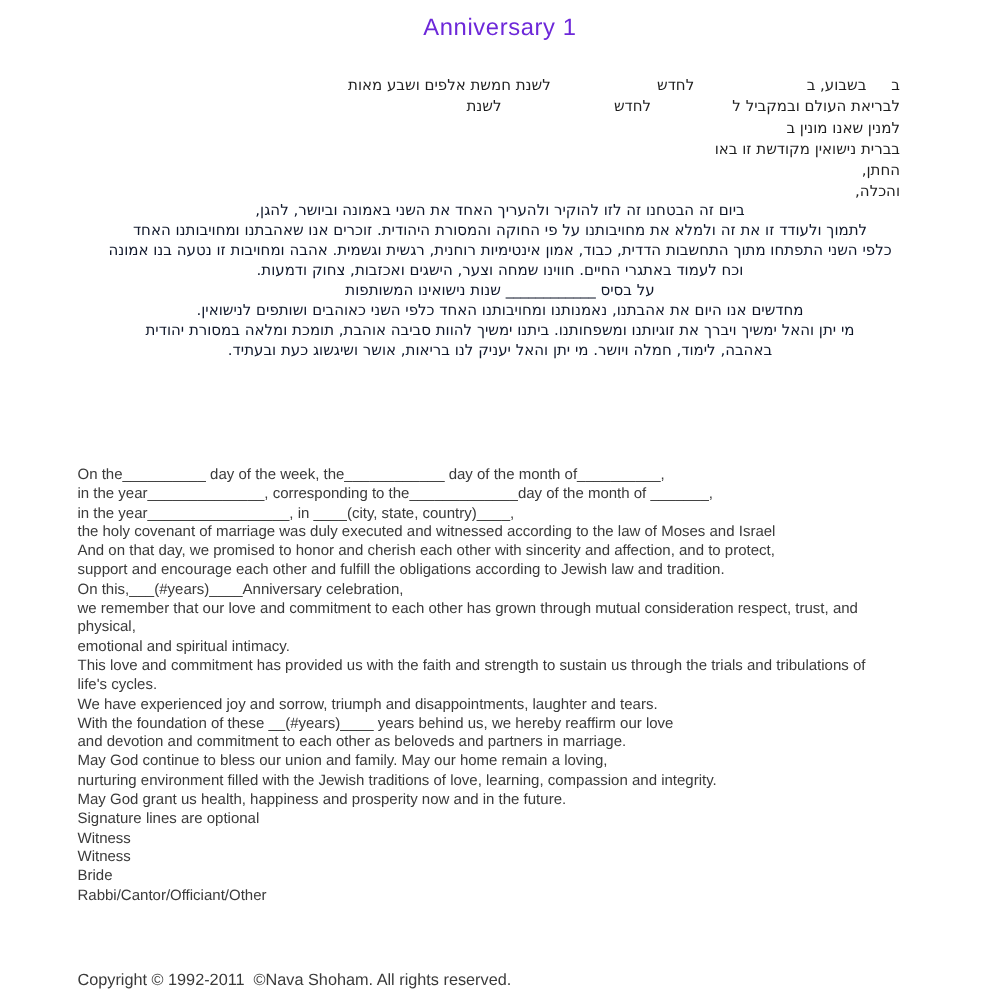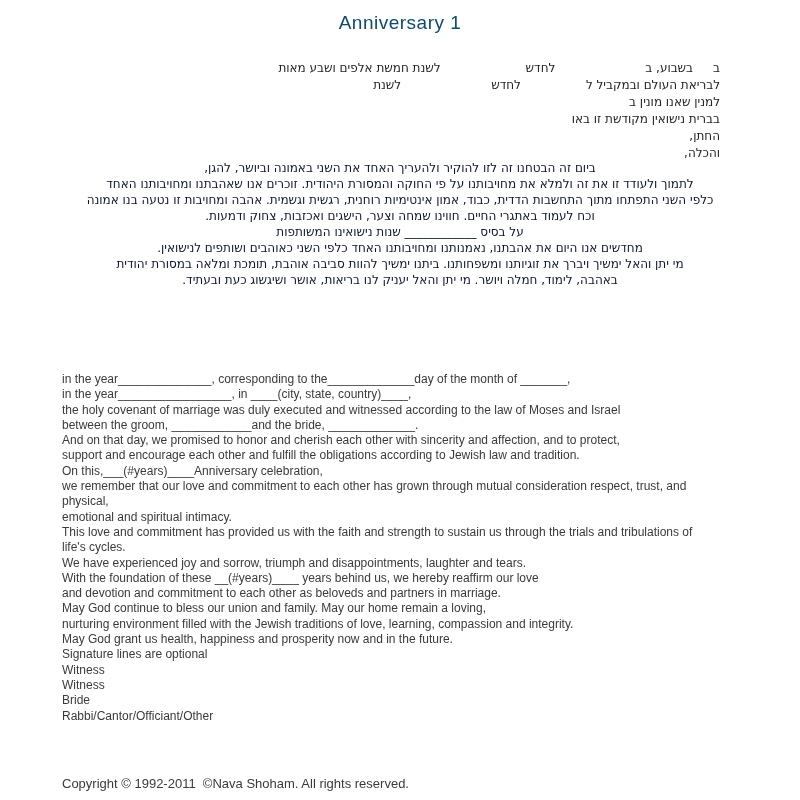--- a/index.html
+++ b/index.html
@@ -5,21 +5,21 @@
   html,body{margin:0;padding:0;}
   body{
     width:800px;height:800px;background:#ffffff;
     font-family:"Liberation Sans",sans-serif;
     -webkit-font-smoothing:antialiased;
   }
   .page{position:relative;width:800px;height:800px;background:#ffffff;overflow:hidden;}
 
   .title{
     position:absolute;top:12px;left:0;width:100%;
-    text-align:center;font-size:19px;letter-spacing:.5px;color:#0c4a6e;
+    text-align:center;font-size:19px;letter-spacing:.5px;color:#6d28d9;
   }
 
   
   .heb-top{
     position:absolute;top:60px;right:80px;
     direction:rtl;text-align:right;
     font-family:"DejaVu Sans",sans-serif;
     font-size:12px;color:#1f1f1f;
   }
   .heb-top .hl{line-height:17px;white-space:nowrap;}
@@ -68,24 +68,24 @@
     <div class="hl">לתמוך ולעודד זו את זה ולמלא את מחויבותנו על פי החוקה והמסורת היהודית. זוכרים אנו שאהבתנו ומחויבותנו האחד</div>
     <div class="hl">כלפי השני התפתחו מתוך התחשבות הדדית, כבוד, אמון אינטימיות רוחנית, רגשית וגשמית. אהבה ומחויבות זו נטעה בנו אמונה</div>
     <div class="hl">וכח לעמוד באתגרי החיים. חווינו שמחה וצער, הישגים ואכזבות, צחוק ודמעות.</div>
     <div class="hl">על בסיס ____________ שנות נישואינו המשותפות</div>
     <div class="hl">מחדשים אנו היום את אהבתנו, נאמנותנו ומחויבותנו האחד כלפי השני כאוהבים ושותפים לנישואין.</div>
     <div class="hl">מי יתן והאל ימשיך ויברך את זוגיותנו ומשפחותנו. ביתנו ימשיך להוות סביבה אוהבת, תומכת ומלאה במסורת יהודית</div>
     <div class="hl">באהבה, לימוד, חמלה ויושר. מי יתן והאל יעניק לנו בריאות, אושר ושיגשוג כעת ובעתיד.</div>
   </div>
 
   <div class="eng">
+    <div class="el">On the__________ day of the week, the____________ day of the month of__________,</div>
     <div class="el">in the year______________, corresponding to the_____________day of the month of _______,</div>
     <div class="el">in the year_________________, in ____(city, state, country)____,</div>
     <div class="el">the holy covenant of marriage was duly executed and witnessed according to the law of Moses and Israel</div>
-    <div class="el">between the groom, ____________and the bride, _____________.</div>
     <div class="el">And on that day, we promised to honor and cherish each other with sincerity and affection, and to protect,</div>
     <div class="el">support and encourage each other and fulfill the obligations according to Jewish law and tradition.</div>
     <div class="el">On this,___(#years)____Anniversary celebration,</div>
     <div class="el">we remember that our love and commitment to each other has grown through mutual consideration respect, trust, and</div>
     <div class="el">physical,</div>
     <div class="el">emotional and spiritual intimacy.</div>
     <div class="el">This love and commitment has provided us with the faith and strength to sustain us through the trials and tribulations of</div>
     <div class="el">life's cycles.</div>
     <div class="el">We have experienced joy and sorrow, triumph and disappointments, laughter and tears.</div>
     <div class="el">With the foundation of these __(#years)____ years behind us, we hereby reaffirm our love</div>

